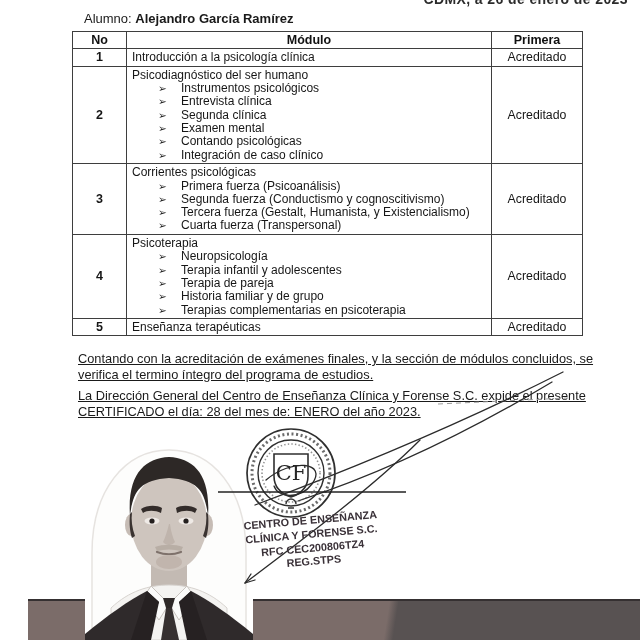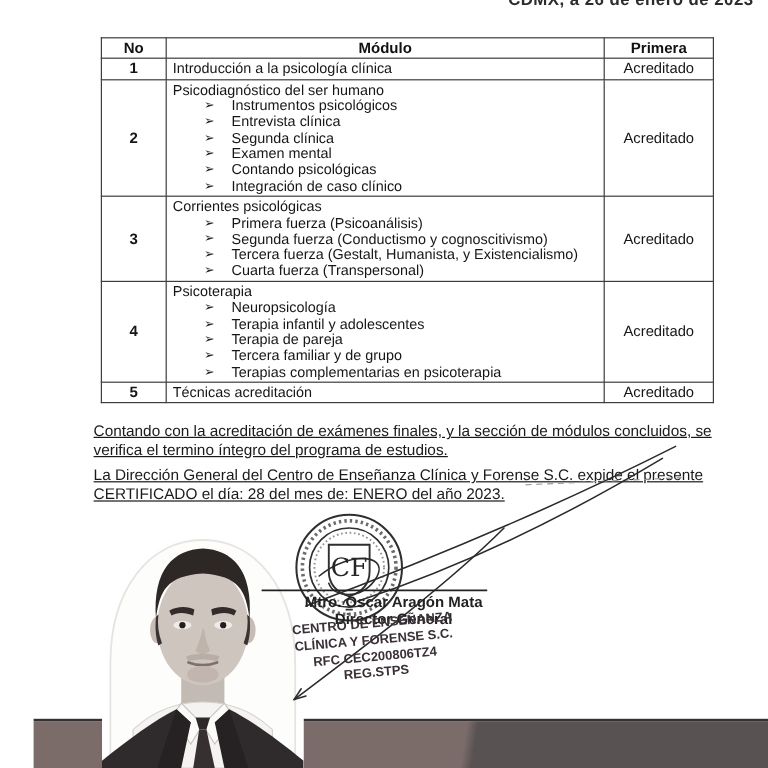--- a/index.html
+++ b/index.html
@@ -19,21 +19,21 @@
 
   
   .student-line {
     position: absolute; left: 84px; top: 11px; font-size: 13px; color: #191919;
     white-space: nowrap;
   }
   .student-line .name { font-weight: 700; }
 
   
   .module-table {
-    position: absolute; left: 84px; top: 31px; width: 510px;
+    position: absolute; left: 72px; top: 31px; width: 510px;
     border-collapse: collapse; font-size: 12px; color: #161616;
     table-layout: fixed;
   }
   .module-table th, .module-table td {
     border: 1.6px solid #3e3e3e; padding: 1px 3px; vertical-align: middle;
   }
   .module-table th {
     font-size: 12.5px; font-weight: 700; text-align: center; height: 16px; color: #111;
   }
   .module-table td.col-no { text-align: center; font-weight: 700; font-size: 12.5px; }
@@ -79,20 +79,24 @@
     border-top: 2px solid #353031; z-index: 1;
   }
 </style>
 </head>
 <body>
 
 <div class="page">
 
   <div class="date-line">CDMX, a 26 de enero de 2023</div>
 
+  <div class="student-line">
+    <span>Alumno:</span>
+    <span class="name">Alejandro García Ramírez</span>
+  </div>
 
   <table class="module-table">
     <colgroup>
       <col style="width:54px">
         <col style="width:365px">
         <col style="width:91px">
     </colgroup>
     <thead>
       <tr>
         <th>No</th>
@@ -173,33 +177,33 @@
             <div class="module-item">
               <span class="bullet">➢</span>
               <span>Terapia infantil y adolescentes</span>
             </div>
             <div class="module-item">
               <span class="bullet">➢</span>
               <span>Terapia de pareja</span>
             </div>
             <div class="module-item">
               <span class="bullet">➢</span>
-              <span>Tercera familiar y de grupo</span>
+              <span>Historia familiar y de grupo</span>
             </div>
             <div class="module-item">
               <span class="bullet">➢</span>
               <span>Terapias complementarias en psicoterapia</span>
             </div>
           </td>
           <td class="col-status">Acreditado</td>
         </tr>
         <tr>
           <td class="col-no">5</td>
           <td class="col-module">
-            <div class="module-title">Técnicas acreditación</div>
+            <div class="module-title">Enseñanza terapéuticas</div>
           </td>
           <td class="col-status">Acreditado</td>
         </tr>
       </tbody>
   </table>
 
 
   <div class="para para-1">Contando con la acreditación de exámenes finales, y la sección de módulos concluidos, se verifica el termino íntegro del programa de estudios.</div>
   <div class="para para-2">La Dirección General del Centro de Enseñanza Clínica y Forense S.C. expide el presente CERTIFICADO el día: 28 del mes de: ENERO del año 2023.</div>
 
@@ -221,24 +225,20 @@
       <circle cx="91" cy="115" r="33" fill="none" stroke="#2f2f2f" stroke-width="1.4"></circle>
       <circle cx="91" cy="115" r="29" fill="none" stroke="#4a4a4a" stroke-width="1.6" stroke-dasharray="1.4 2.2" opacity="0.6"></circle>
       <path d="M 74,96 L 108,96 L 108,118 C 108,130 100,136 91,139 C 82,136 74,130 74,118 Z" fill="none" stroke="#2f2f2f" stroke-width="1.6"></path>
       <text x="91" y="122" text-anchor="middle" font-family="DejaVu Serif, serif" font-size="21" fill="#262626">CF</text>
       <path d="M 86,146 a 5,5 0 1 1 10,0 M 88,150 l 6,0" fill="none" stroke="#333" stroke-width="1.4"></path>
     </g>
 
     <line x1="18" y1="134" x2="206" y2="134" stroke="#222" stroke-width="1.4"></line>
   </svg>
 
-  <div class="signer-block">
-    <div class="signer-name">Mtro. Oscar Aragón Mata</div>
-    <div class="signer-title">Director General</div>
-  </div>
 
   <div class="ink-stamp">
       <div class="stamp-line">CENTRO DE ENSEÑANZA</div>
       <div class="stamp-line">CLÍNICA Y FORENSE S.C.</div>
       <div class="stamp-line">RFC CEC200806TZ4</div>
       <div class="stamp-line">REG.STPS</div>
     </div>
 
   <div class="photo">
     <svg viewBox="0 0 168 212" xmlns="http://www.w3.org/2000/svg">

